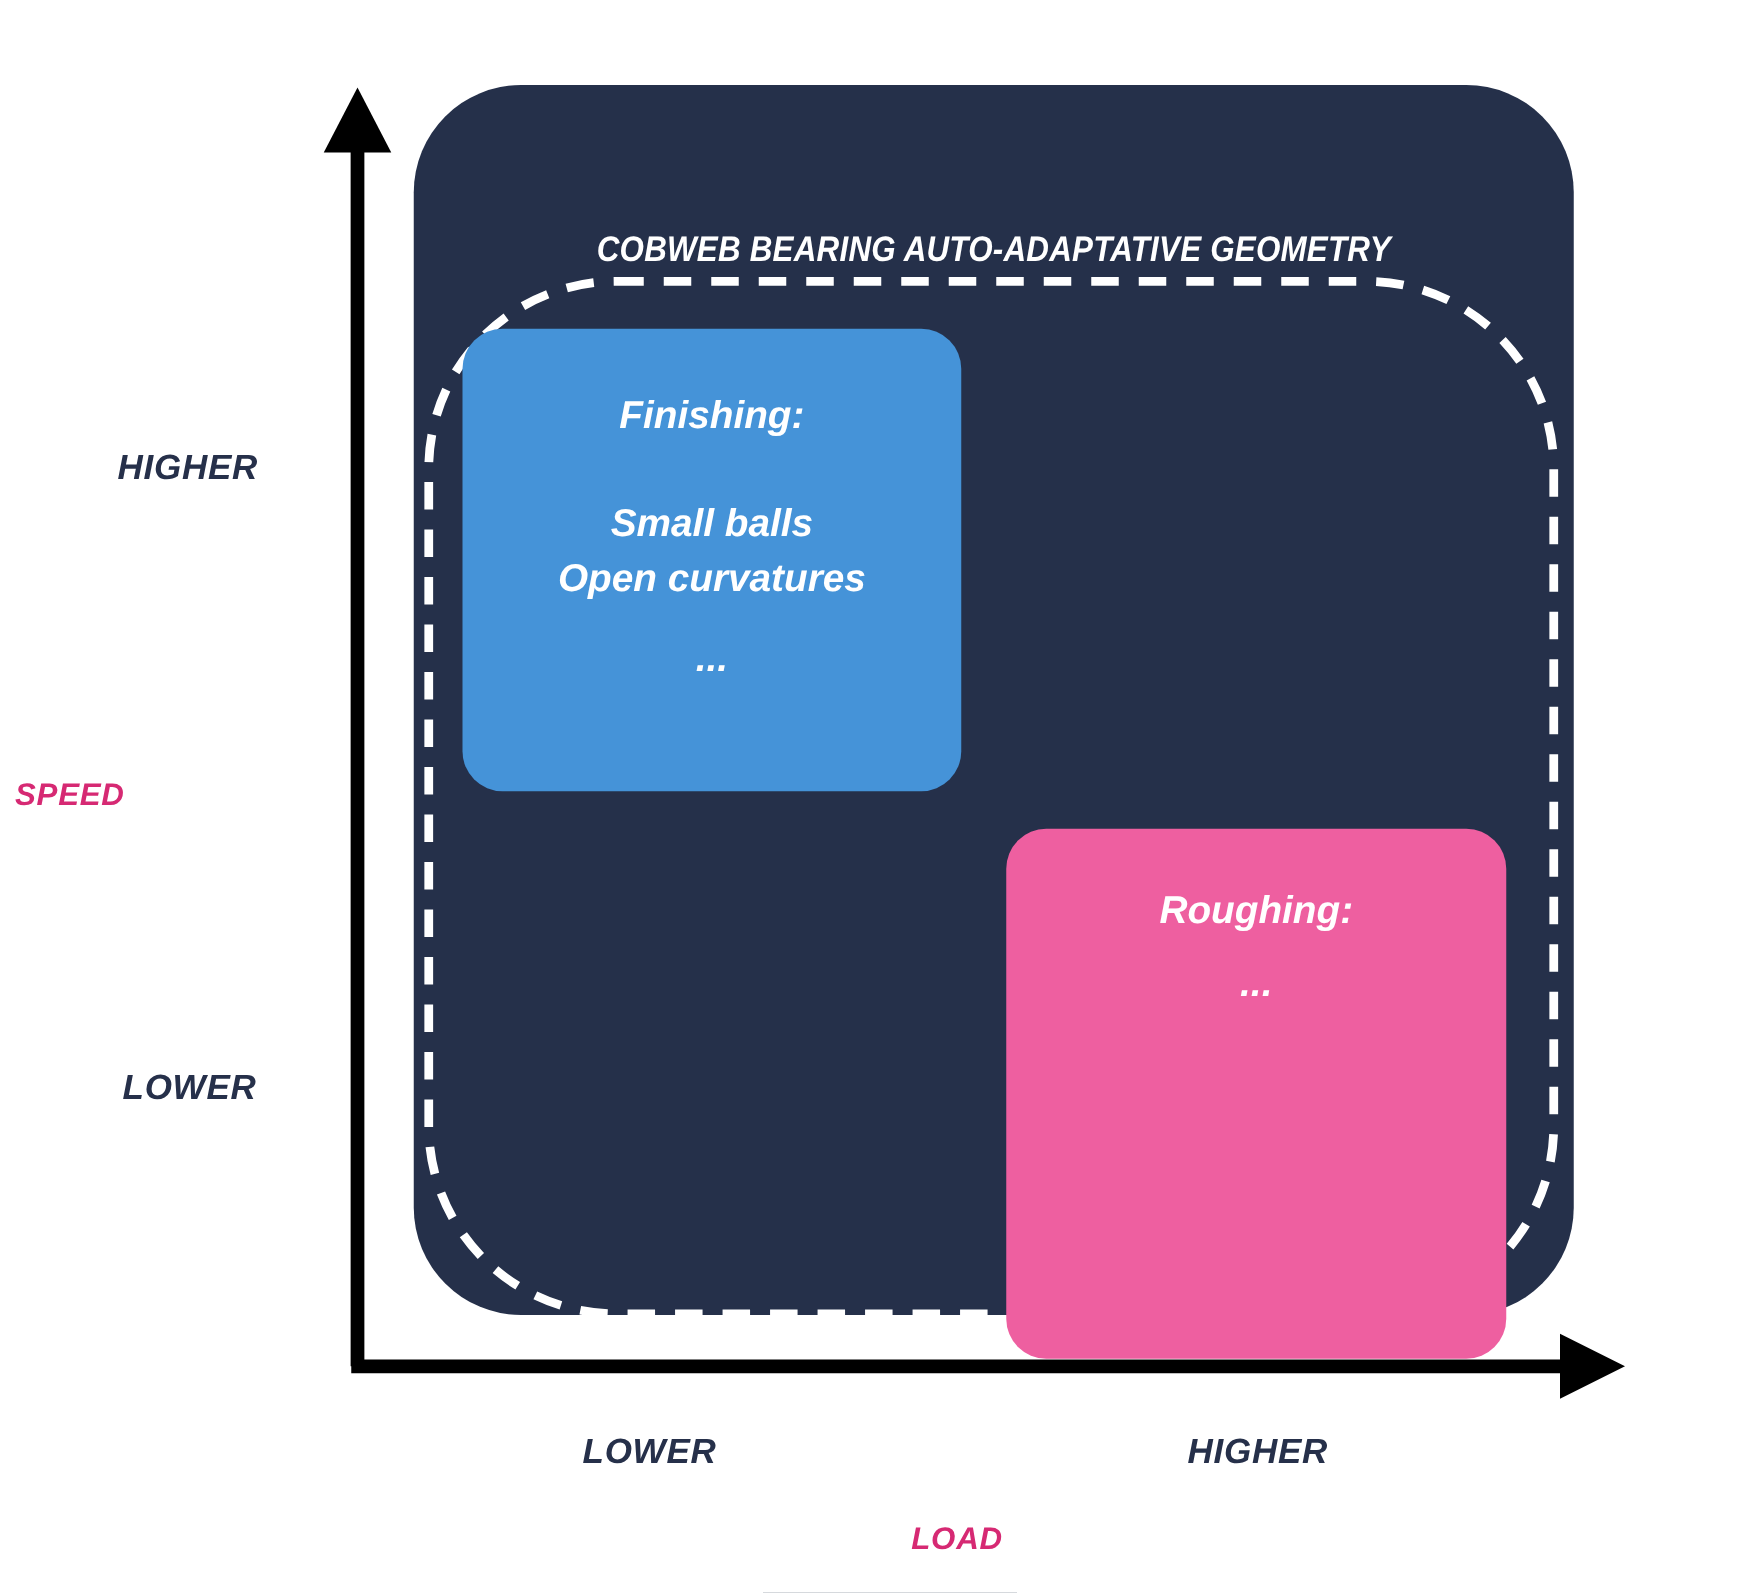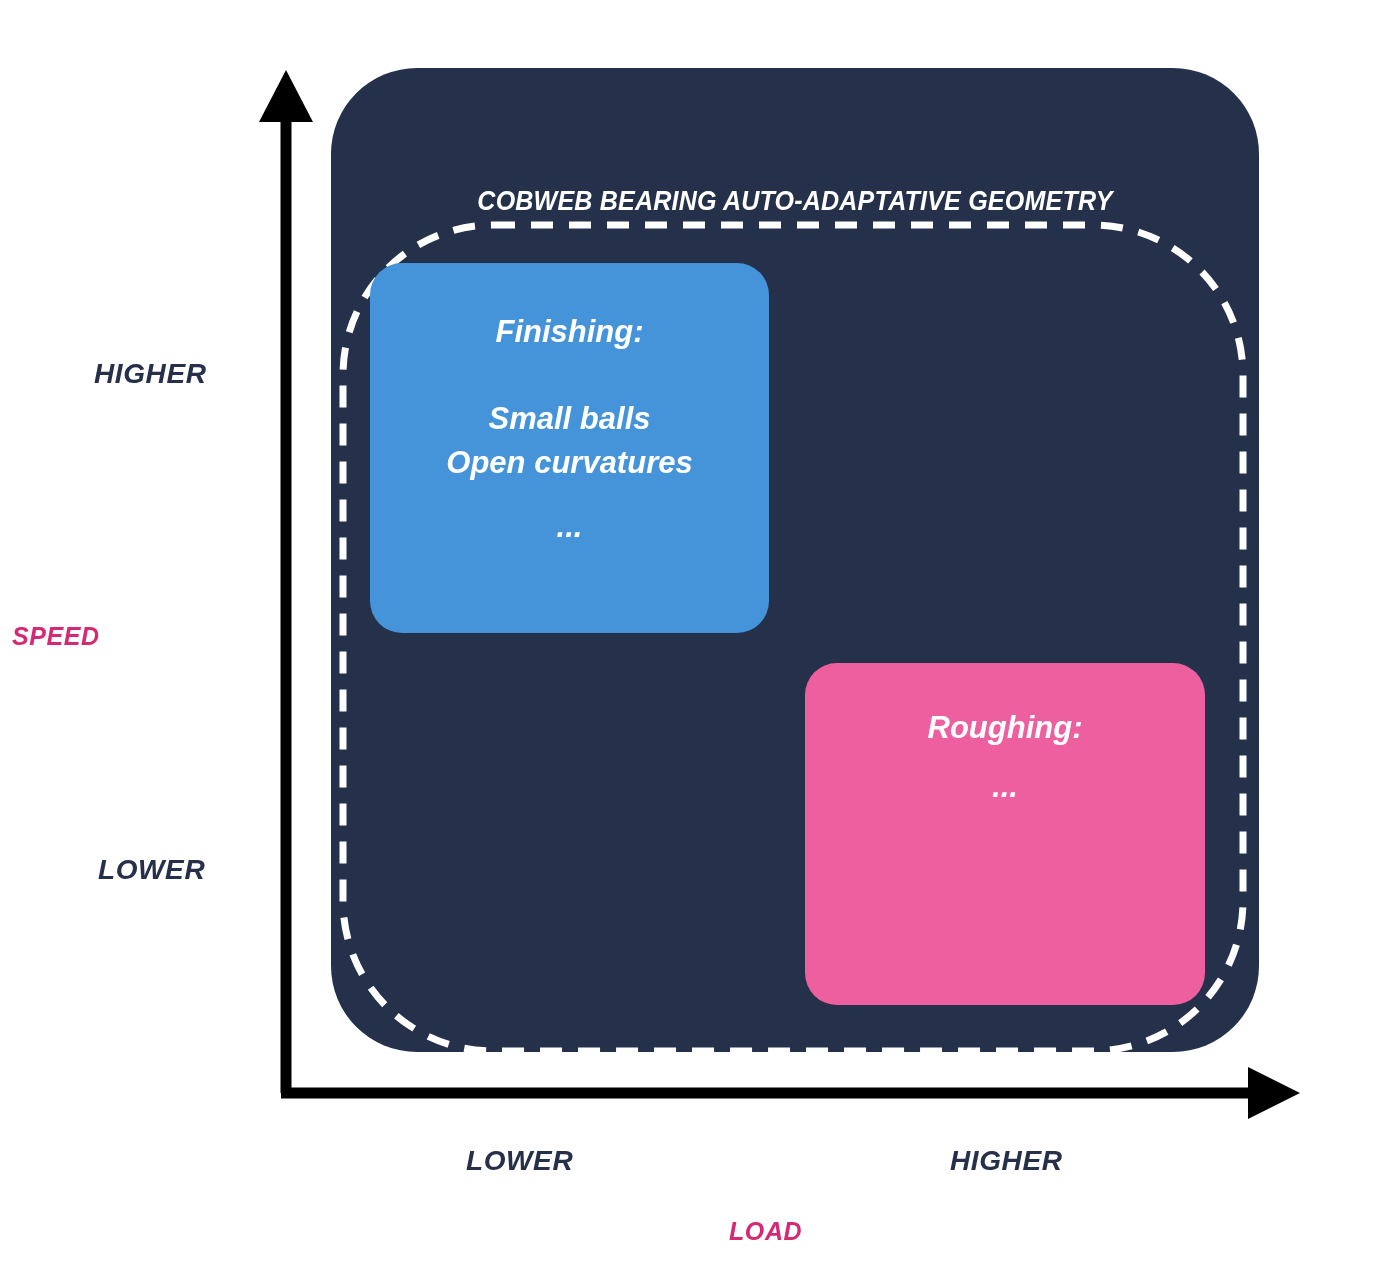--- a/index.html
+++ b/index.html
@@ -89,21 +89,21 @@
     top: 263px;
     width: 399px;
     height: 370px;
     background: #4593d8;
     padding-top: 52px;
   }
   .card.pink {
     left: 805px;
     top: 663px;
     width: 400px;
-    height: 342px;
+    height: 424px;
     background: #ee5fa0;
     padding-top: 48px;
   }
   .card-heading {
     font-size: 31px;
     font-weight: bold;
     line-height: 1.1;
     margin: 0;
   }
   .card-lines {

